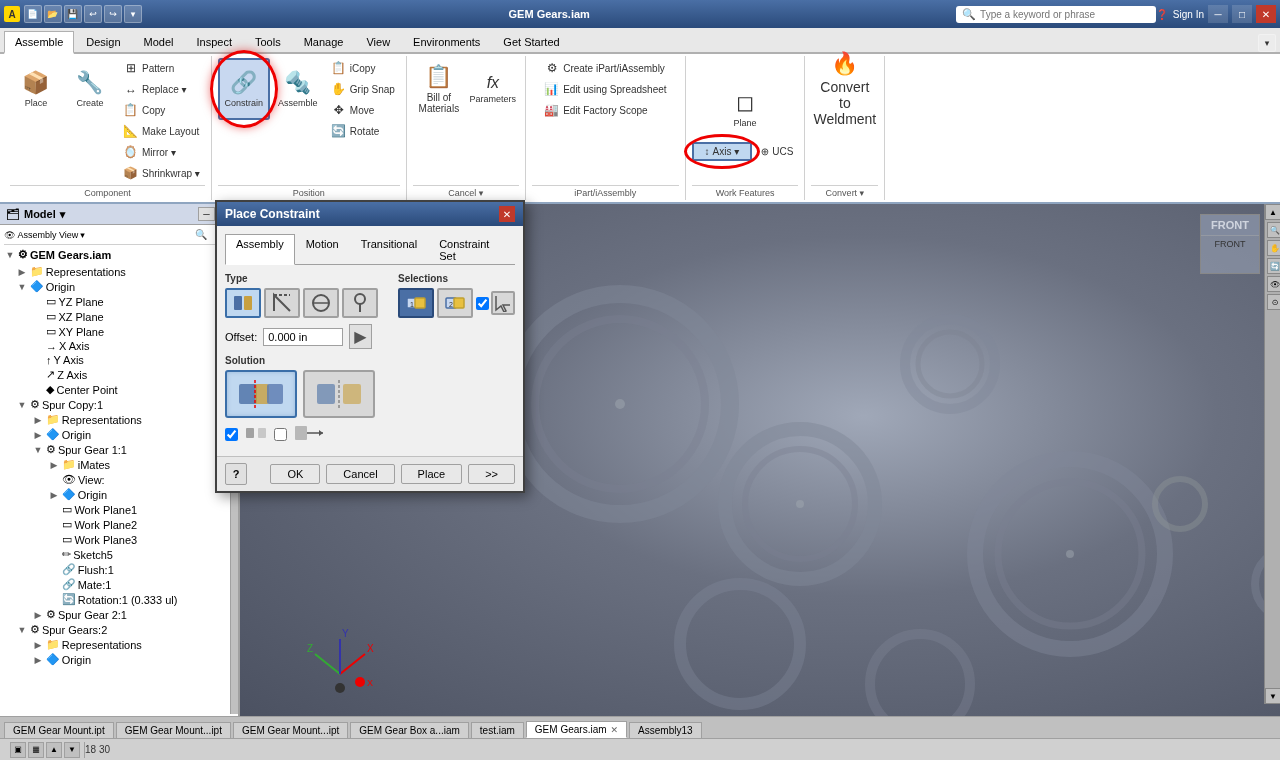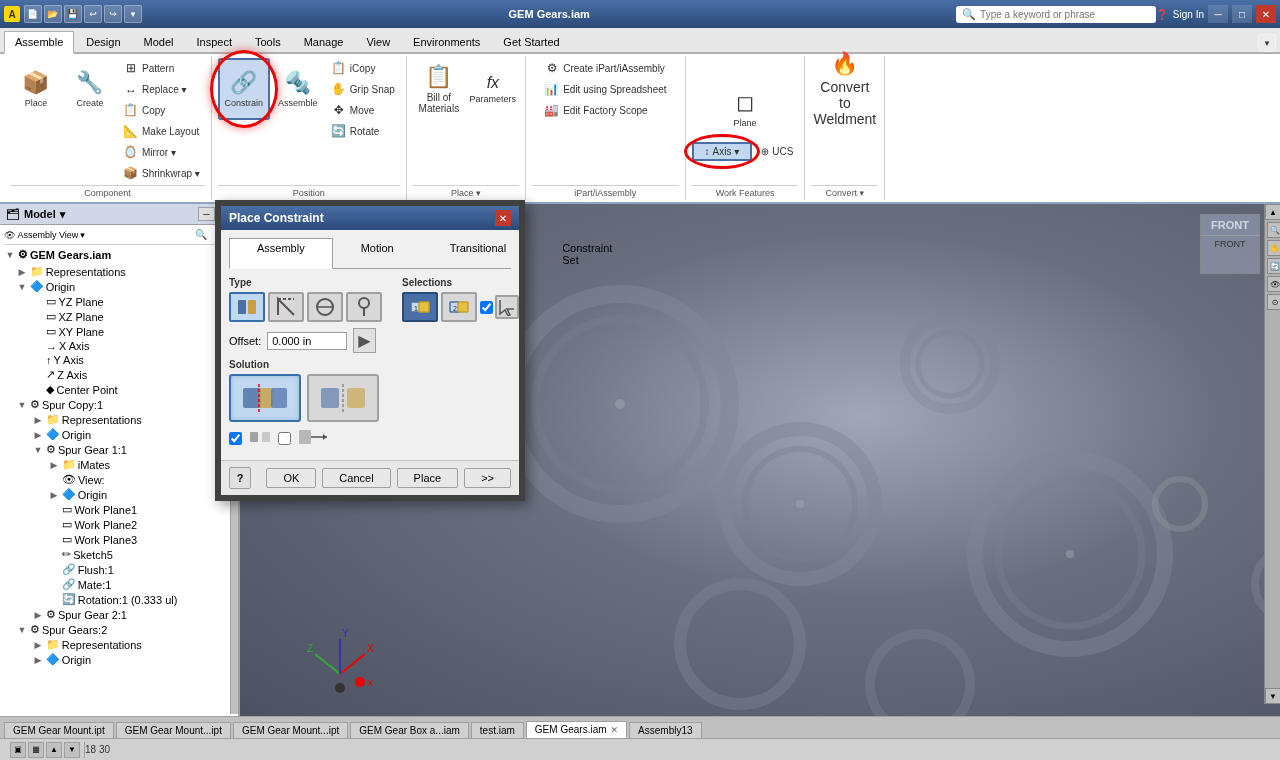--- a/index.html
+++ b/index.html
@@ -74,29 +74,29 @@
     .status-bar { display: flex; align-items: center; background: #d0d0d0; border-top: 1px solid #a0a0a0; height: 22px; padding: 0 6px; font-size: 10px; }
     .status-left { flex: 1; }
     .status-right { display: flex; gap: 8px; color: #333; text-align: right; }
 
     
     .tab-bar { display: flex; align-items: flex-end; background: #c0c0c0; border-top: 1px solid #a0a0a0; height: 22px; padding: 0 260px 0 260px; }
     .doc-tab { padding: 2px 8px; background: #d0d0d0; border: 1px solid #a0a0a0; border-bottom: none; font-size: 10px; cursor: pointer; margin-right: 2px; white-space: nowrap; display: flex; align-items: center; gap: 4px; }
     .doc-tab.active { background: white; border-bottom: 1px solid white; }
     .tab-close { font-size: 9px; color: #666; cursor: pointer; }
     .dialog {
-      position: absolute; background: #f0f0f0; border: 6px solid #404040;
+      position: absolute; background: #f0f0f0; border: 2px solid #404040;
       box-shadow: 4px 4px 12px rgba(0,0,0,0.4); width: 310px;
       top: 45px; left: 215px; pointer-events: all;
     }
     .dialog-title { background: linear-gradient(to bottom, #4a6fa5, #2a4a7a); color: white; padding: 4px 8px; display: flex; align-items: center; justify-content: space-between; font-size: 12px; font-weight: bold; cursor: move; }
     .dialog-close { width: 16px; height: 16px; background: #c0392b; border: none; color: white; cursor: pointer; font-size: 10px; display: flex; align-items: center; justify-content: center; }
     .dialog-body { padding: 8px; }
     .dialog-tabs { display: flex; border-bottom: 1px solid #a0a0a0; margin-bottom: 8px; }
-    .dialog-tab { padding: 3px 27px; font-size: 11px; cursor: pointer; border: 1px solid transparent; border-bottom: none; margin-bottom: -1px; }
+    .dialog-tab { padding: 3px 10px; font-size: 11px; cursor: pointer; border: 1px solid transparent; border-bottom: none; margin-bottom: -1px; }
     .dialog-tab.active { background: white; border-color: #a0a0a0; border-bottom: 1px solid white; }
     .dialog-section-label { font-size: 10px; color: #333; margin-bottom: 4px; font-weight: bold; }
     .type-btn { width: 36px; height: 30px; border: 2px solid #a0a0a0; background: #d8d8d8; cursor: pointer; display: flex; align-items: center; justify-content: center; font-size: 14px; border-radius: 2px; }
     .type-btn.active { border-color: #3a6ea8; background: #c0d8f0; }
     .sel-btn { width: 36px; height: 30px; border: 2px solid #a0a0a0; background: #d8d8d8; cursor: pointer; display: flex; align-items: center; justify-content: center; font-size: 12px; border-radius: 2px; }
     .sel-btn.active { border-color: #3a6ea8; background: #c0d8f0; }
     .offset-row { display: flex; align-items: center; gap: 6px; margin-bottom: 6px; }
     .offset-input { border: 1px solid #a0a0a0; padding: 2px 4px; font-size: 11px; width: 80px; background: white; }
     .solution-btn { width: 72px; height: 48px; border: 2px solid #a0a0a0; background: #d8d8d8; cursor: pointer; display: flex; align-items: center; justify-content: center; border-radius: 3px; font-size: 18px; }
     .solution-btn.active { border-color: #3a6ea8; background: #c0d8f0; box-shadow: inset 0 0 4px rgba(58,110,168,0.3); }
@@ -226,21 +226,21 @@
     <div class="ribbon-group-content">
       <div class="ribbon-btn-large">
         <div class="ribbon-icon-large">📋</div>
         <div style="font-size:10px; text-align:center;">Bill of<br>Materials</div>
       </div>
       <div class="ribbon-btn-large">
         <div class="ribbon-icon-large" style="font-size:16px; font-style:italic;">fx</div>
         <div>Parameters</div>
       </div>
     </div>
-    <div class="ribbon-group-label">Place ▾</div>
+    <div class="ribbon-group-label">Cancel ▾</div>
   </div>
 
   <div class="ribbon-group" style="min-width:160px;">
     <div class="ribbon-group-content">
       <div class="ribbon-col">
         <div class="ribbon-btn-small">
           <span class="ribbon-small-icon">⚙</span>Create iPart/iAssembly
         </div>
         <div class="ribbon-btn-small">
           <span class="ribbon-small-icon">📊</span>Edit using Spreadsheet

